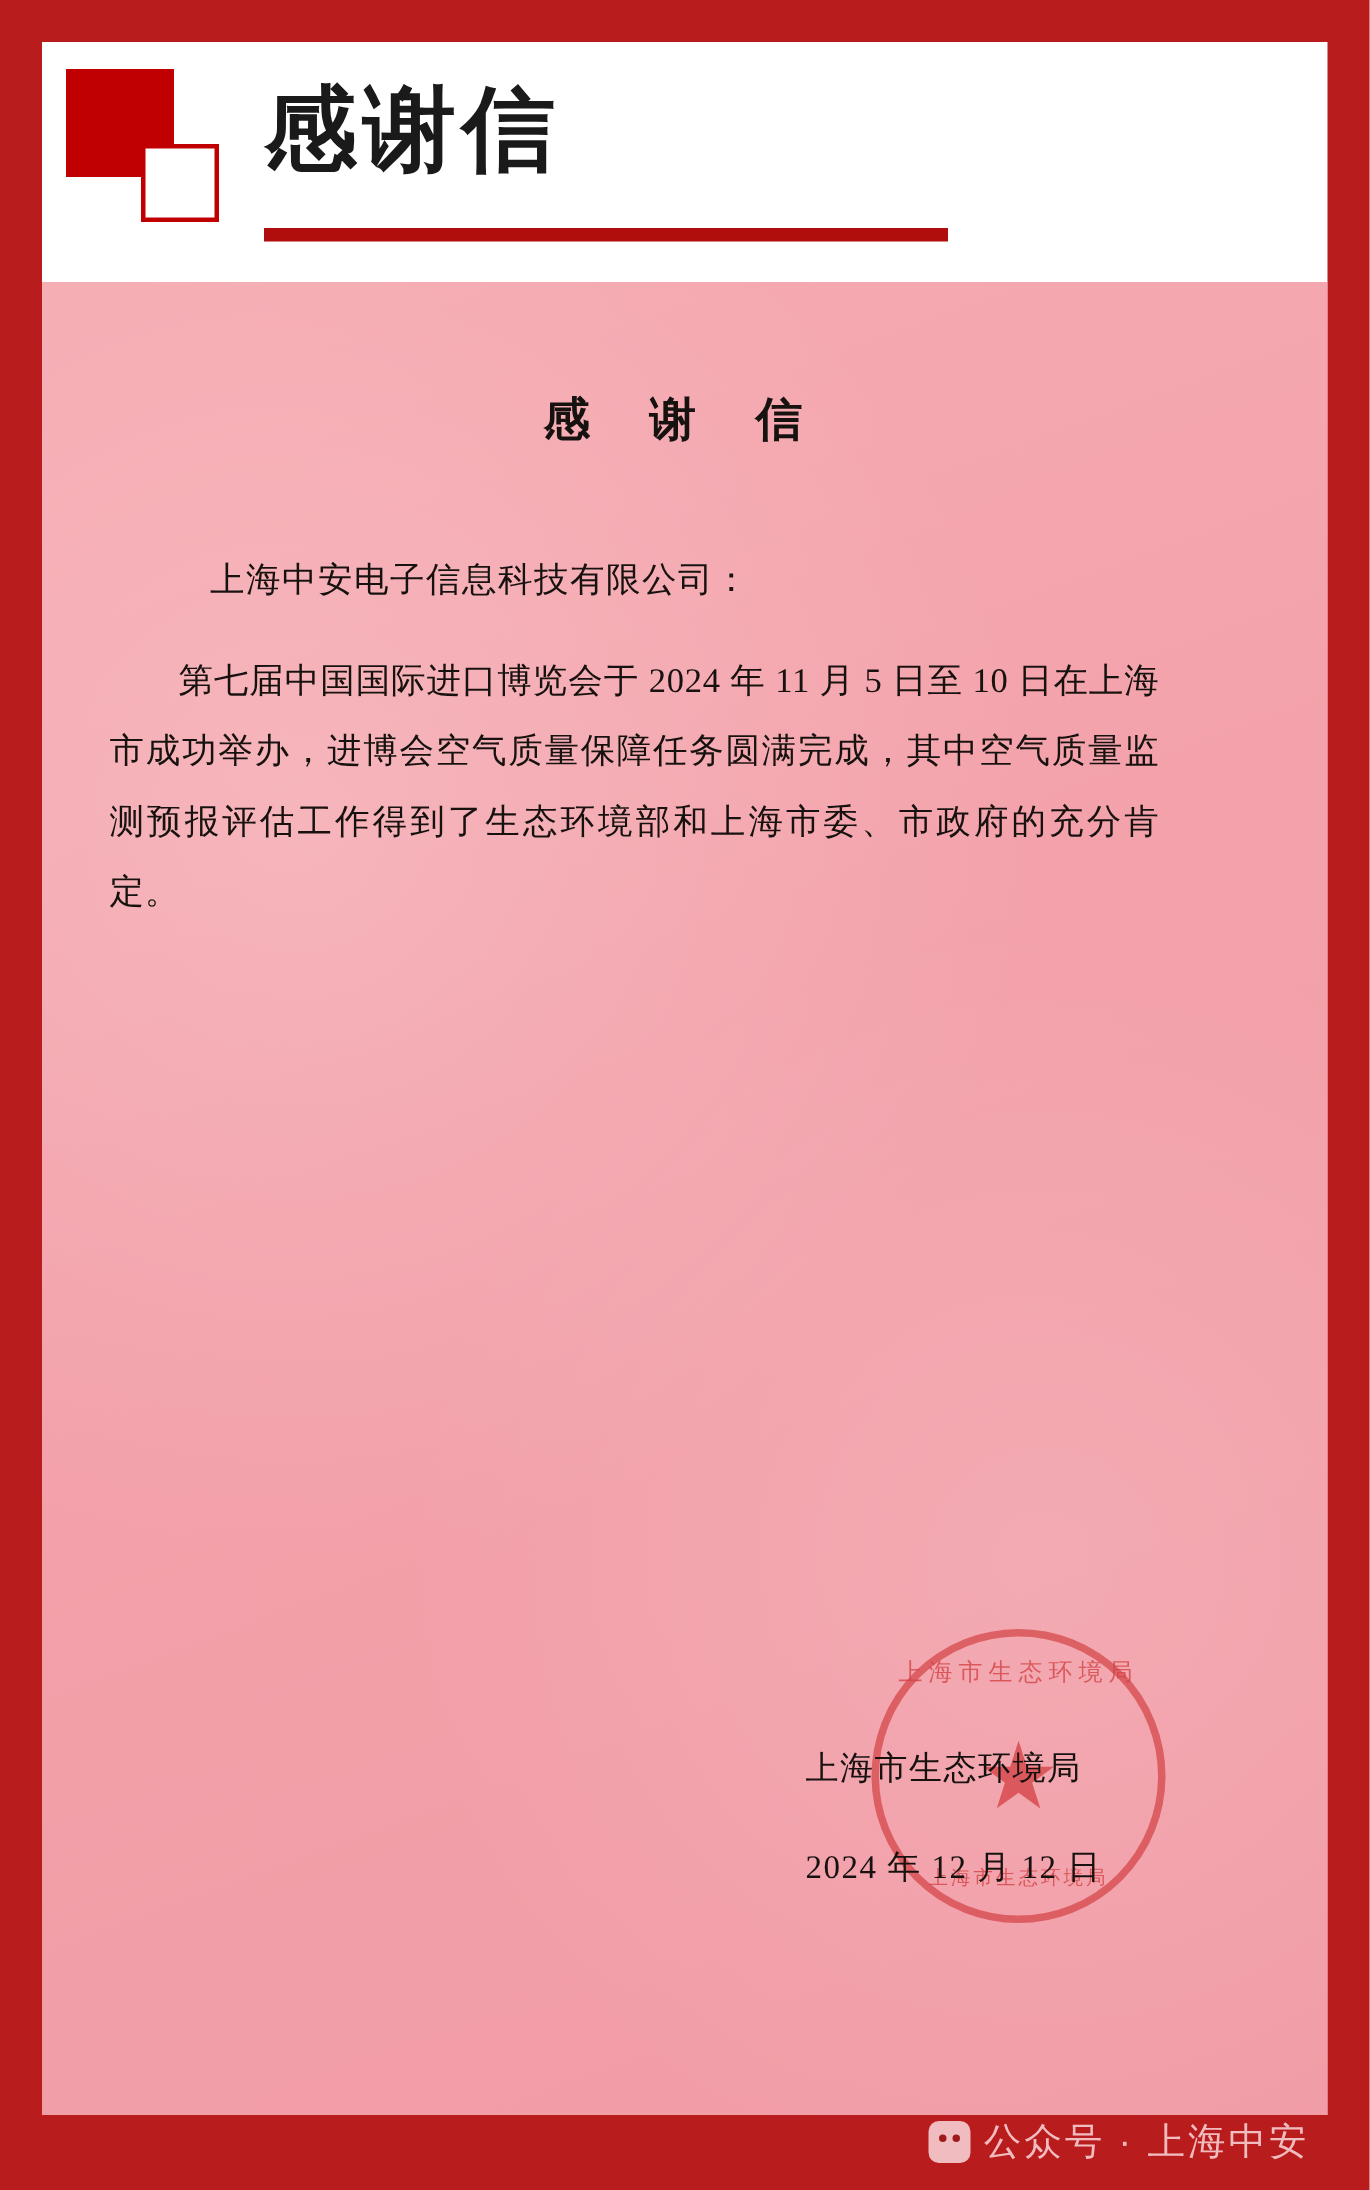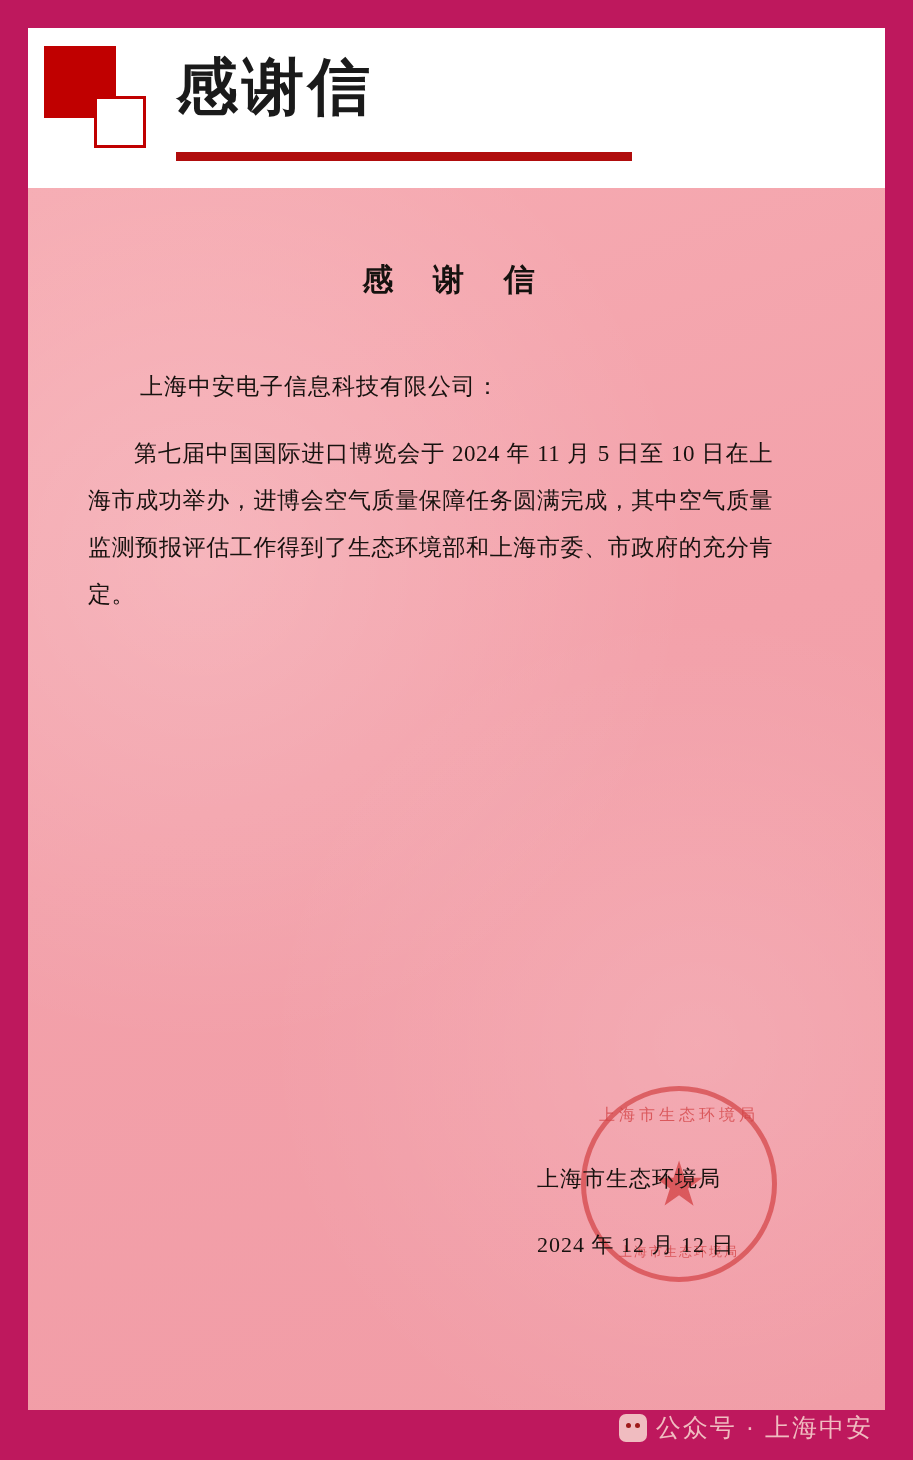--- a/index.html
+++ b/index.html
@@ -12,21 +12,21 @@
     height: 1460px;
     font-family: "Liberation Serif", "DejaVu Serif", serif;
     overflow: hidden;
   }
 
   
   .page {
     position: relative;
     width: 913px;
     height: 1460px;
-    background: #be185d;
+    background: #b91c1c;
     box-sizing: border-box;
     padding: 28px 28px 10px 28px;
   }
 
   
   .header {
     position: relative;
     height: 160px;
     background: #ffffff;
     box-sizing: border-box;
@@ -101,21 +101,21 @@
   }
 
   .salutation {
     margin: 70px 0 0 112px;
     font-size: 23px;
     color: #17120f;
     letter-spacing: 1px;
   }
 
   .para {
-    margin: 28px 112px 0 60px;
+    margin: 28px 112px 0 45px;
     font-size: 23px;
     line-height: 47px;
     color: #17120f;
     text-align: justify;
     text-indent: 2em;
     letter-spacing: 0.5px;
   }
 
   
   .sign-block {

